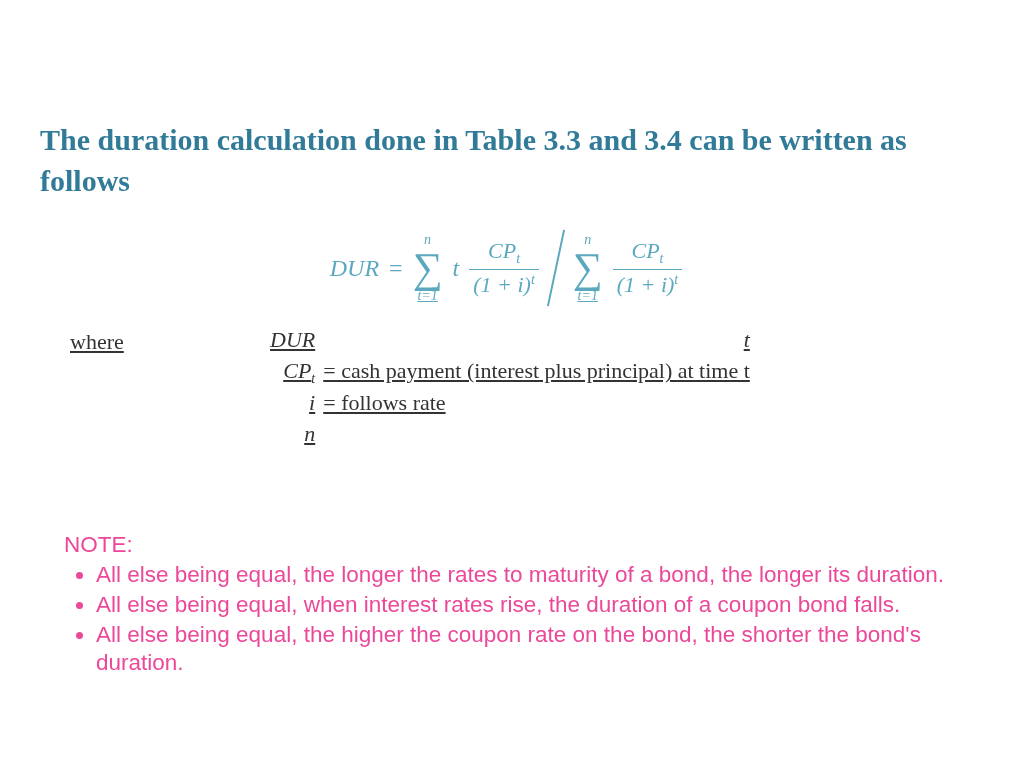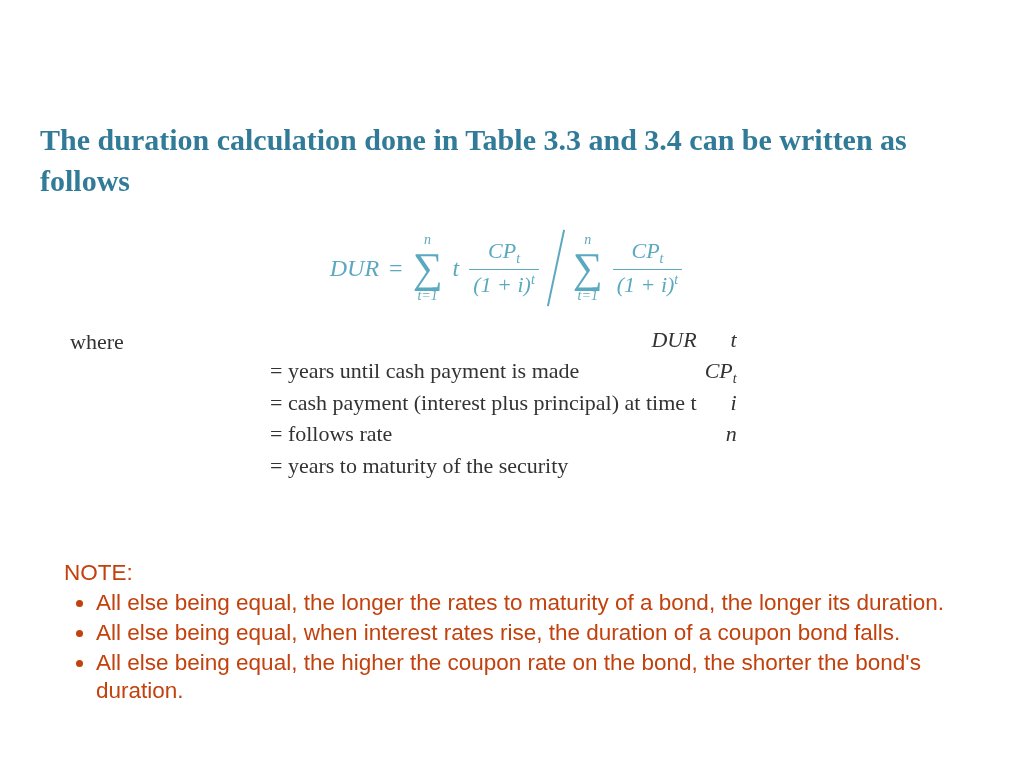--- a/index.html
+++ b/index.html
@@ -43,21 +43,21 @@
   .sigma-block {
     display: inline-flex;
     flex-direction: column;
     align-items: center;
     font-style: normal;
     line-height: 1;
     color: #5aa9bf;
   }
   .sigma-block .sup { font-size: 14px; font-style: italic; }
   .sigma-block .sym { font-size: 42px; }
-  .sigma-block .sub { font-size: 14px; font-style: italic; }
+  .sigma-block .sub { font-size: 14px; font-style: italic; text-decoration: underline; }
   .frac {
     display: inline-flex;
     flex-direction: column;
     align-items: center;
     font-style: normal;
     color: #5aa9bf;
   }
   .frac .num, .frac .den {
     font-style: italic;
     font-size: 22px;
@@ -85,20 +85,21 @@
     height: 78px;
     margin: 0 6px;
   }
   .defs {
     display: flex;
     align-items: flex-start;
     margin: 16px 0 0 30px;
     font-family: "Times New Roman", Times, serif;
     font-size: 22px;
     color: #333;
+    text-decoration: underline;
   }
   .defs .where {
     width: 200px;
     padding-top: 2px;
   }
   .defs-table {
     display: grid;
     grid-template-columns: auto auto;
     column-gap: 8px;
     row-gap: 2px;
@@ -113,21 +114,21 @@
   }
   .defs-table .eq {
     font-style: normal;
   }
   .note-block {
     margin-top: 80px;
     padding: 0 24px;
     font-family: Arial, Helvetica, sans-serif;
     font-size: 22.5px;
     line-height: 1.25;
-    color: #c2410c;
+    color: #ec4899;
   }
   .note-block .note-head {
     margin-bottom: 2px;
   }
   .note-block ul {
     margin: 0;
     padding-left: 32px;
   }
   .note-block li {
     margin-bottom: 2px;
@@ -181,27 +182,25 @@
         </span>
       </span>
     </div>
   </div>
 
   <div class="defs">
     <div class="where">where</div>
     <div class="defs-table">
       <div class="sym"><span>DUR</span><span class="subidx"></span></div>
       <div class="sym"><span>t</span><span class="subidx"></span></div>
-      <div class="eq">= years until cash payment is made</div>
       <div class="sym"><span>CP</span><span class="subidx">t</span></div>
       <div class="eq">= cash payment (interest plus principal) at time t</div>
       <div class="sym"><span>i</span><span class="subidx"></span></div>
       <div class="eq">= follows rate</div>
       <div class="sym"><span>n</span><span class="subidx"></span></div>
-      <div class="eq">= years to maturity of the security</div>
     </div>
   </div>
 
   <div class="note-block">
     <div class="note-head">NOTE:</div>
     <ul>
       <li>All else being equal, the longer the rates to maturity of a bond, the longer its duration.</li>
       <li>All else being equal, when interest rates rise, the duration of a coupon bond falls.</li>
       <li>All else being equal, the higher the coupon rate on the bond, the shorter the bond's duration.</li>
     </ul>

